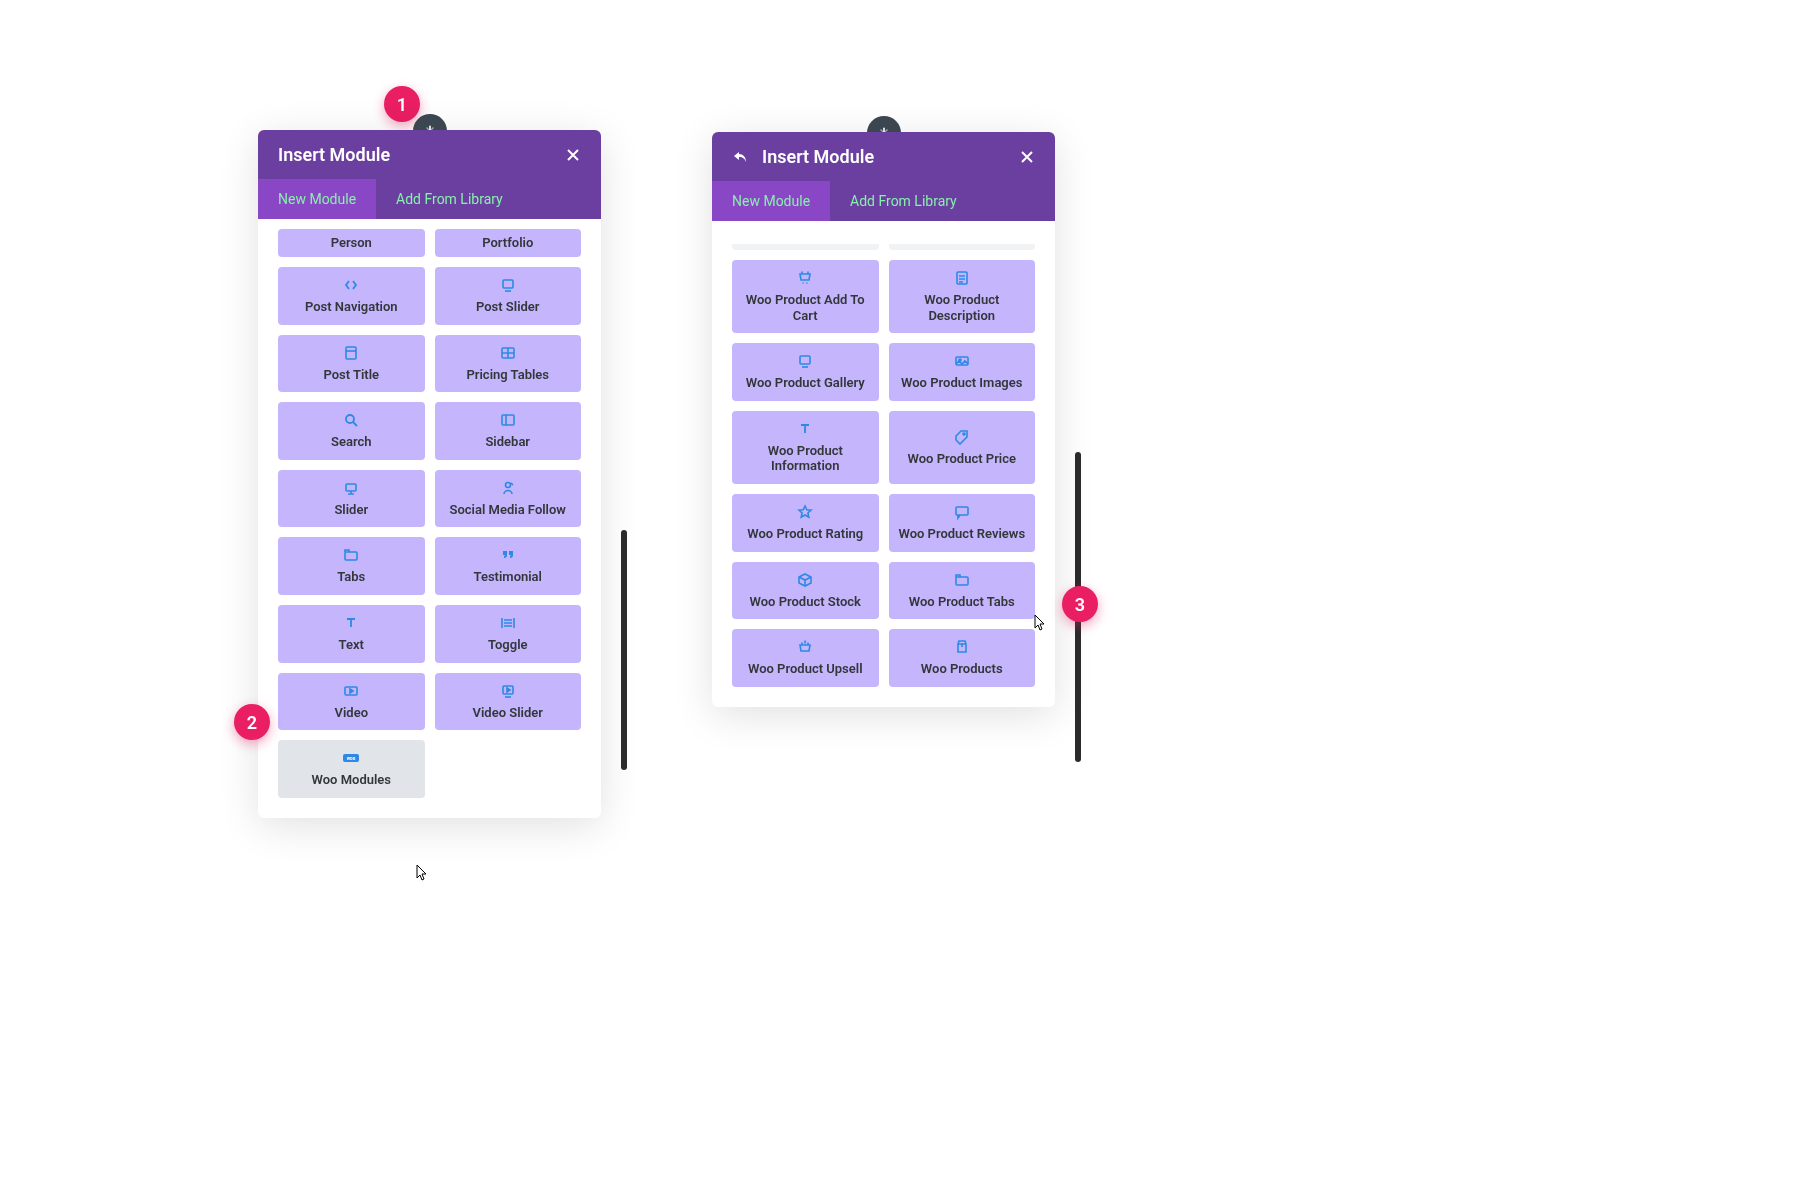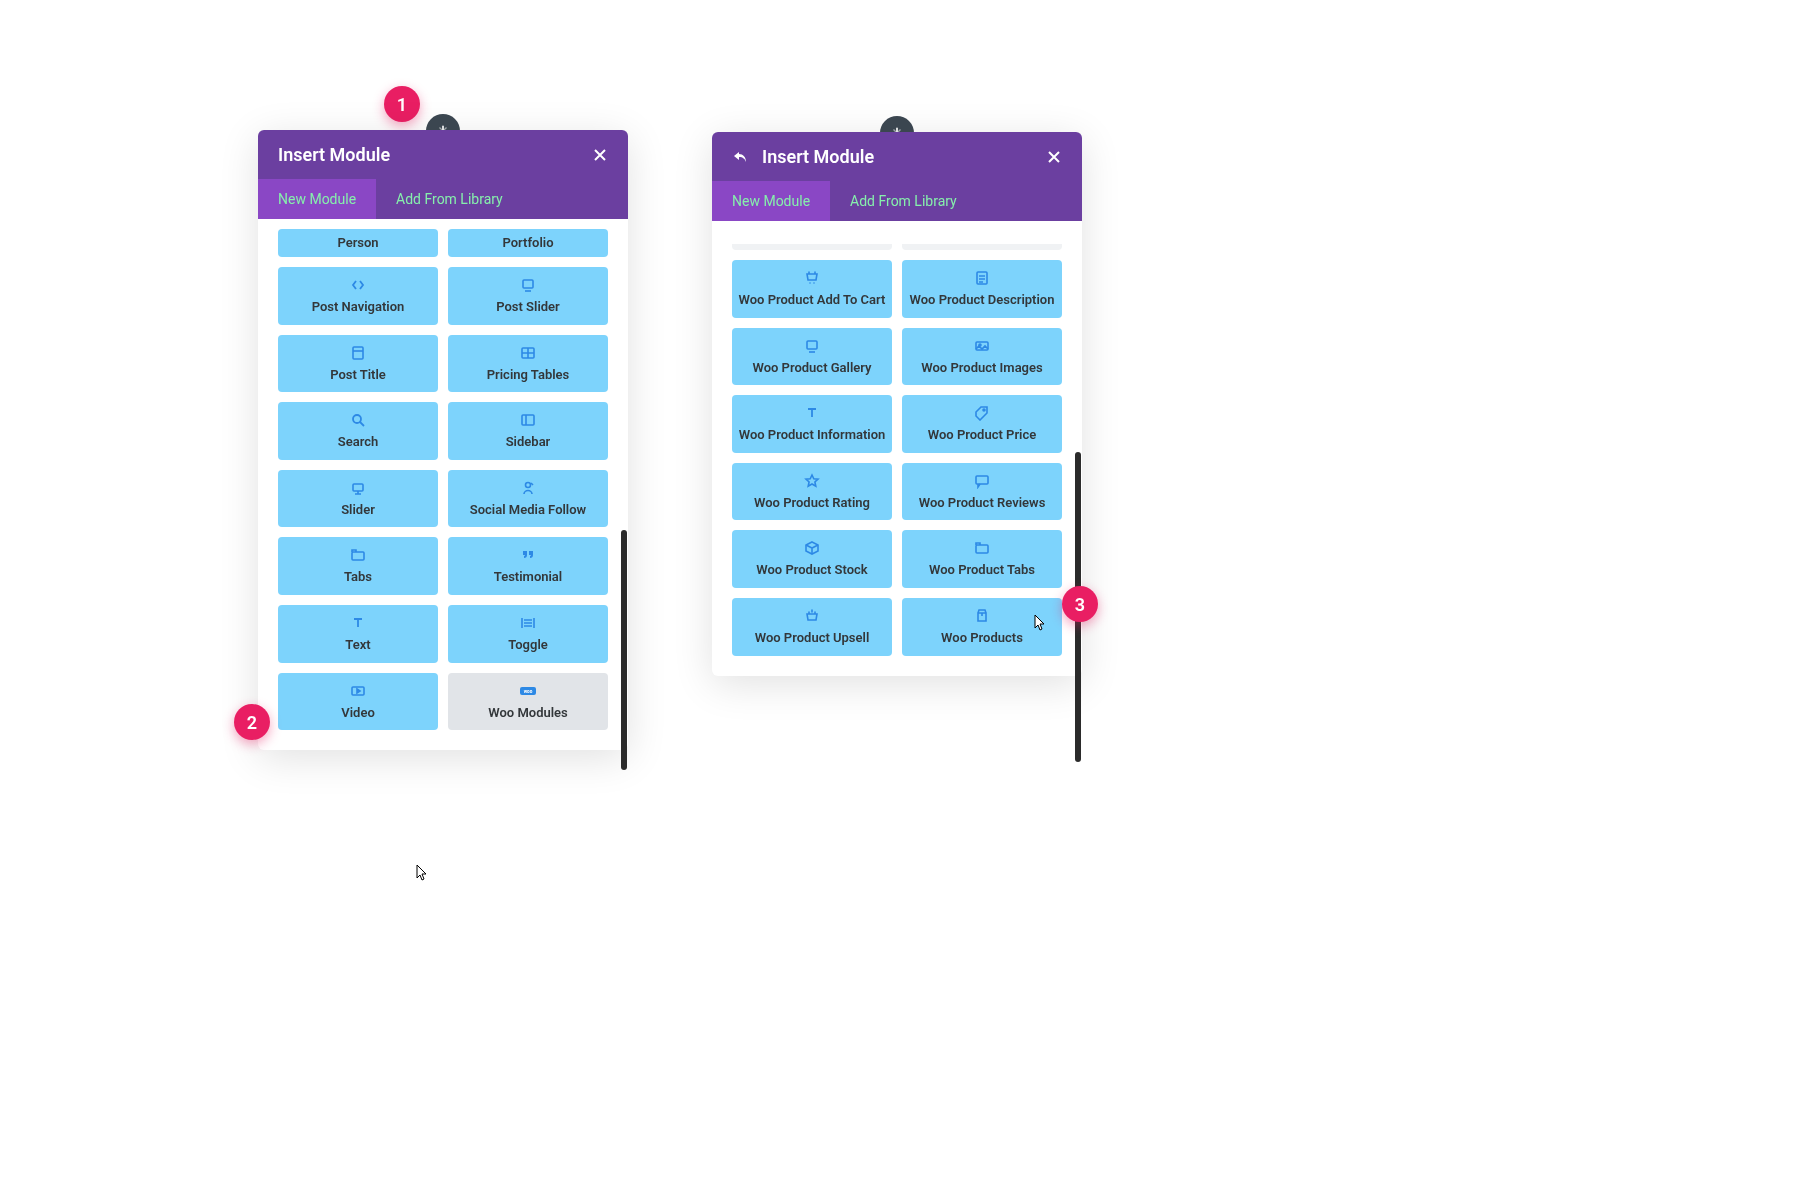--- a/index.html
+++ b/index.html
@@ -5,21 +5,21 @@
   * { box-sizing: border-box; margin: 0; padding: 0; }
   body {
     font-family: -apple-system, BlinkMacSystemFont, "Segoe UI", Roboto, "Helvetica Neue", Arial, sans-serif;
     background: #ffffff;
     width: 1800px;
     height: 1203px;
     position: relative;
   }
   .panel {
     position: absolute;
-    width: 370px;
+    width: 343px;
     background: #ffffff;
     border-radius: 6px;
     box-shadow: 0 8px 40px rgba(0,0,0,0.12);
     overflow: visible;
   }
   .panel-left { left: 258px; top: 130px; }
   .panel-right { left: 712px; top: 132px; }
 
   .handle {
     position: absolute;
@@ -77,21 +77,21 @@
   }
 
   .body {
     padding: 10px 20px 20px;
     display: grid;
     grid-template-columns: 1fr 1fr;
     gap: 10px;
     position: relative;
   }
   .module {
-    background: #7dd3fc;
+    background: #c4b5fd;
     border-radius: 4px;
     text-align: center;
     padding: 10px 6px;
     cursor: pointer;
     display: flex;
     flex-direction: column;
     align-items: center;
     justify-content: center;
     gap: 6px;
     min-height: 52px;
@@ -290,20 +290,30 @@
       </div>
       <div class="module">
         <div class="module-icon">
           <svg viewBox="0 0 16 16" fill="none" stroke="#2d89e5" stroke-width="1.6">
             <rect x="2" y="4" width="12" height="8" rx="1"></rect>
             <path d="M7 6l3 2-3 2z" fill="#2d89e5"></path>
           </svg>
         </div>
         <div class="module-label">Video</div>
       </div>
+      <div class="module">
+        <div class="module-icon">
+          <svg viewBox="0 0 16 16" fill="none" stroke="#2d89e5" stroke-width="1.6">
+            <rect x="3" y="3" width="10" height="8" rx="1"></rect>
+            <path d="M7 5l3 2-3 2z" fill="#2d89e5"></path>
+            <path d="M5 14h6"></path>
+          </svg>
+        </div>
+        <div class="module-label">Video Slider</div>
+      </div>
       <div class="module hover">
         <div class="module-icon">
           <svg viewBox="0 0 24 12" fill="#2d89e5">
             <rect x="0" y="0" width="24" height="12" rx="3"></rect>
             <text x="12" y="9" fill="#fff" font-size="7" font-weight="bold" text-anchor="middle">woo</text>
           </svg>
         </div>
         <div class="module-label">Woo Modules</div>
       </div>
     </div>

